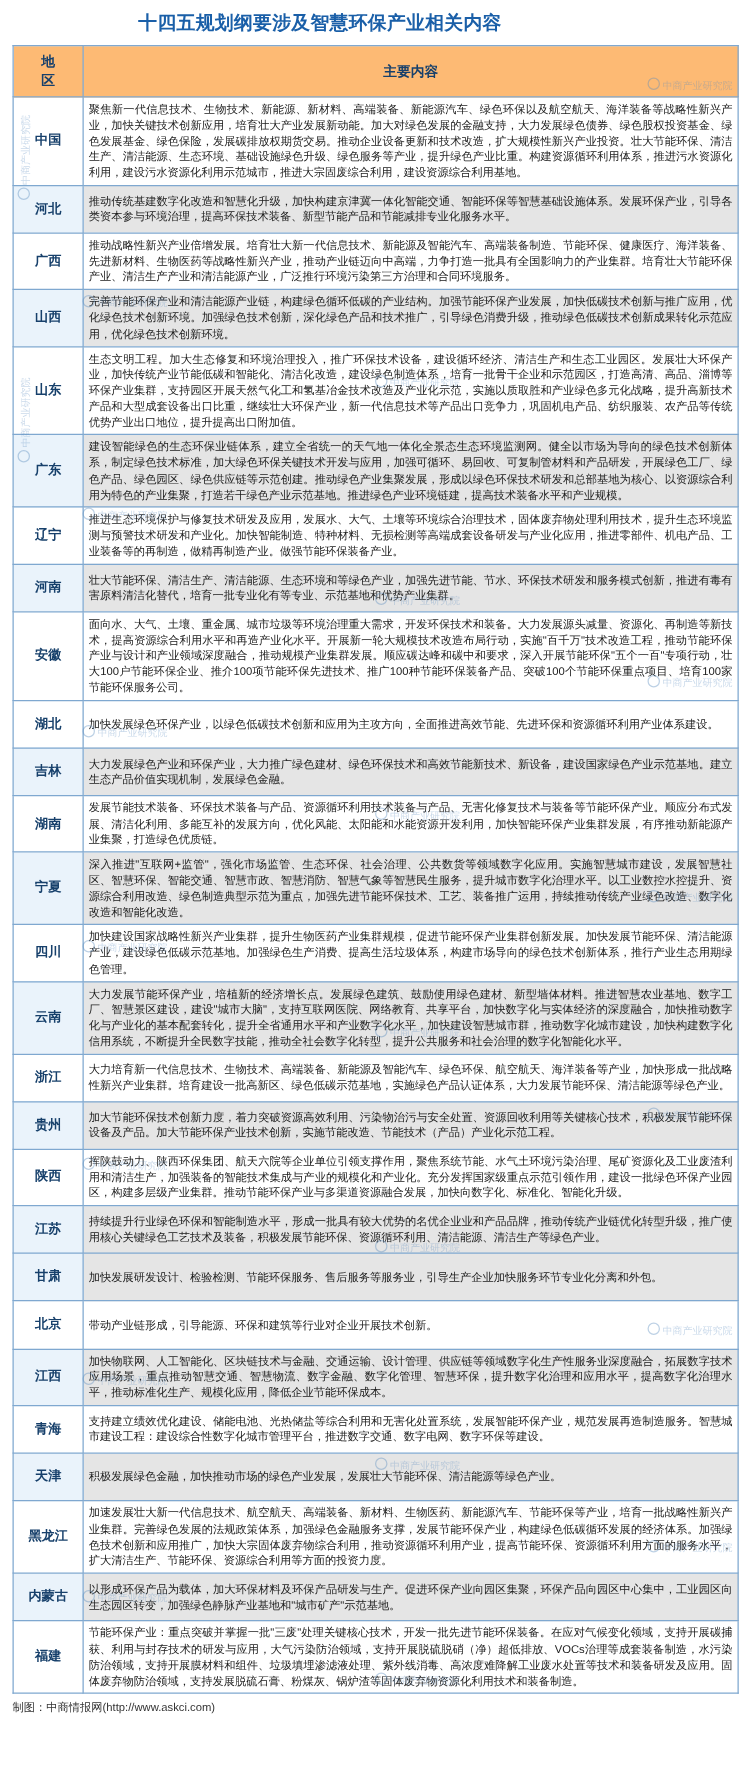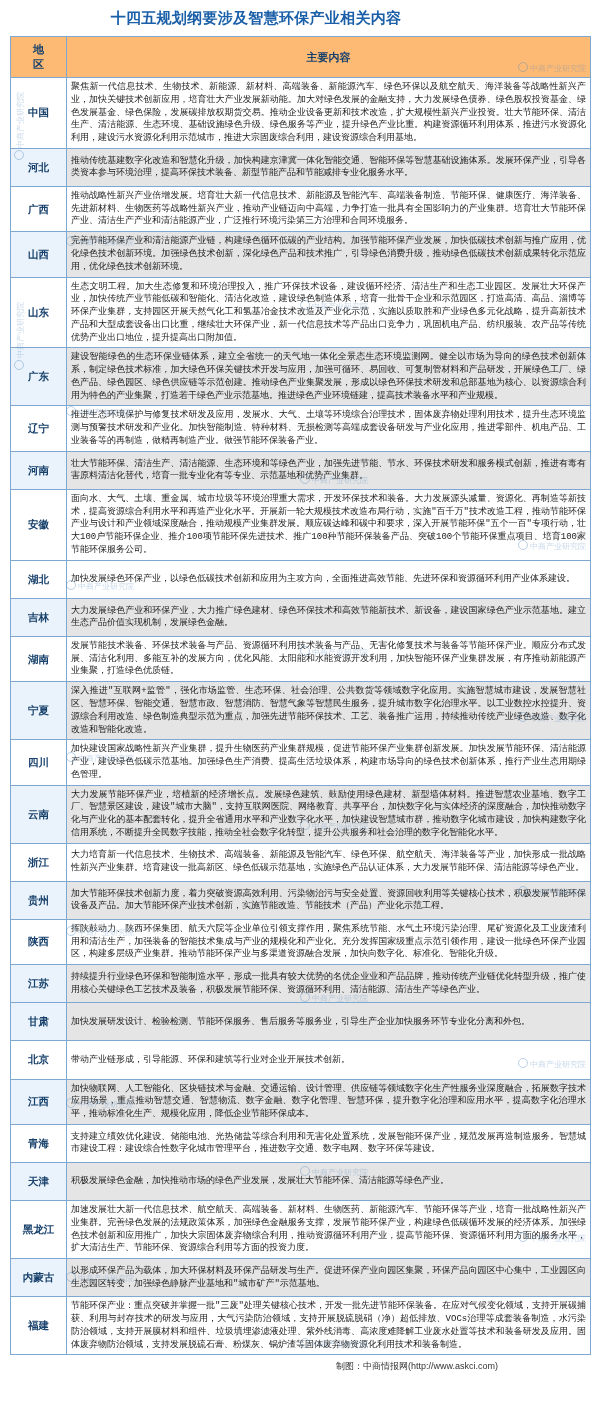--- a/index.html
+++ b/index.html
@@ -53,26 +53,25 @@
     padding: 12px 1px;
     line-height: 1.25;
   }
   td.content {
     font-size: 9px;
     color: #1b1b1b;
     line-height: 1.42;
     padding: 3px 4px;
     text-align: justify;
     text-justify: inter-ideograph;
-    font-family: Liberation Mono, monospace;
   }
   tr.alt td.region { background: #eaf3fb; margin-top: 20px; }
   tr.alt td.content { background: #e5e5e5; }
   .footer {
-    text-align: right;
+    text-align: left;
     font-size: 9px;
     color: #333333;
     padding: 5px 4px 2px 0;
   }
   
   .wm {
     position: absolute;
     font-size: 8px;
     color: rgba(90,140,190,0.33);
     white-space: nowrap;

